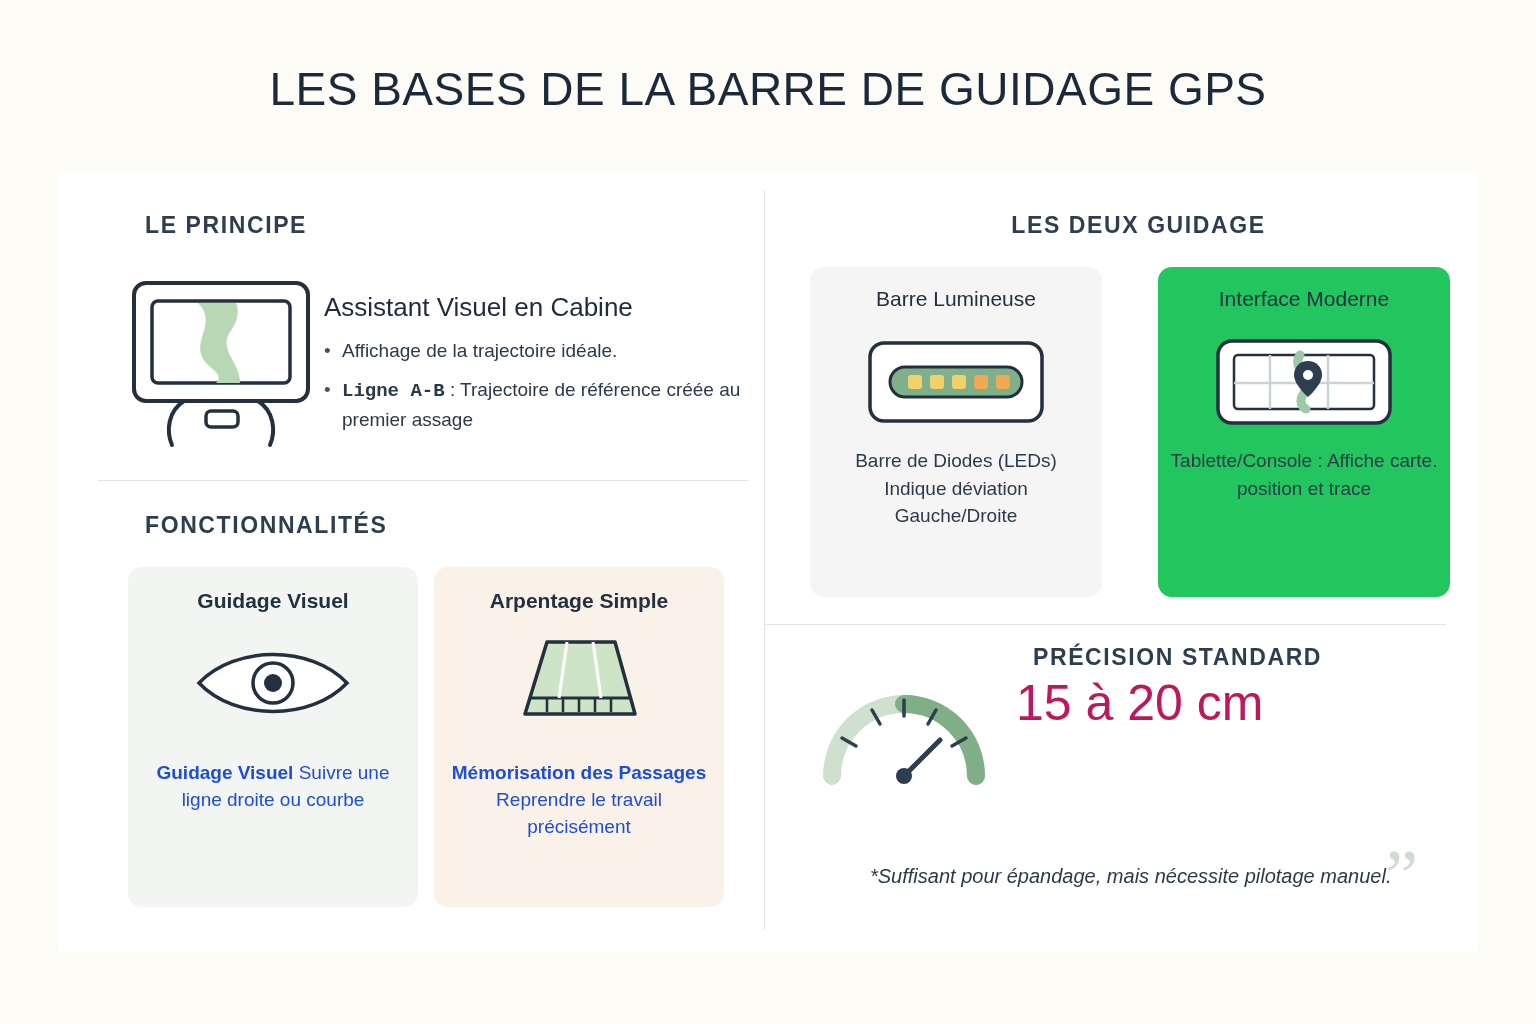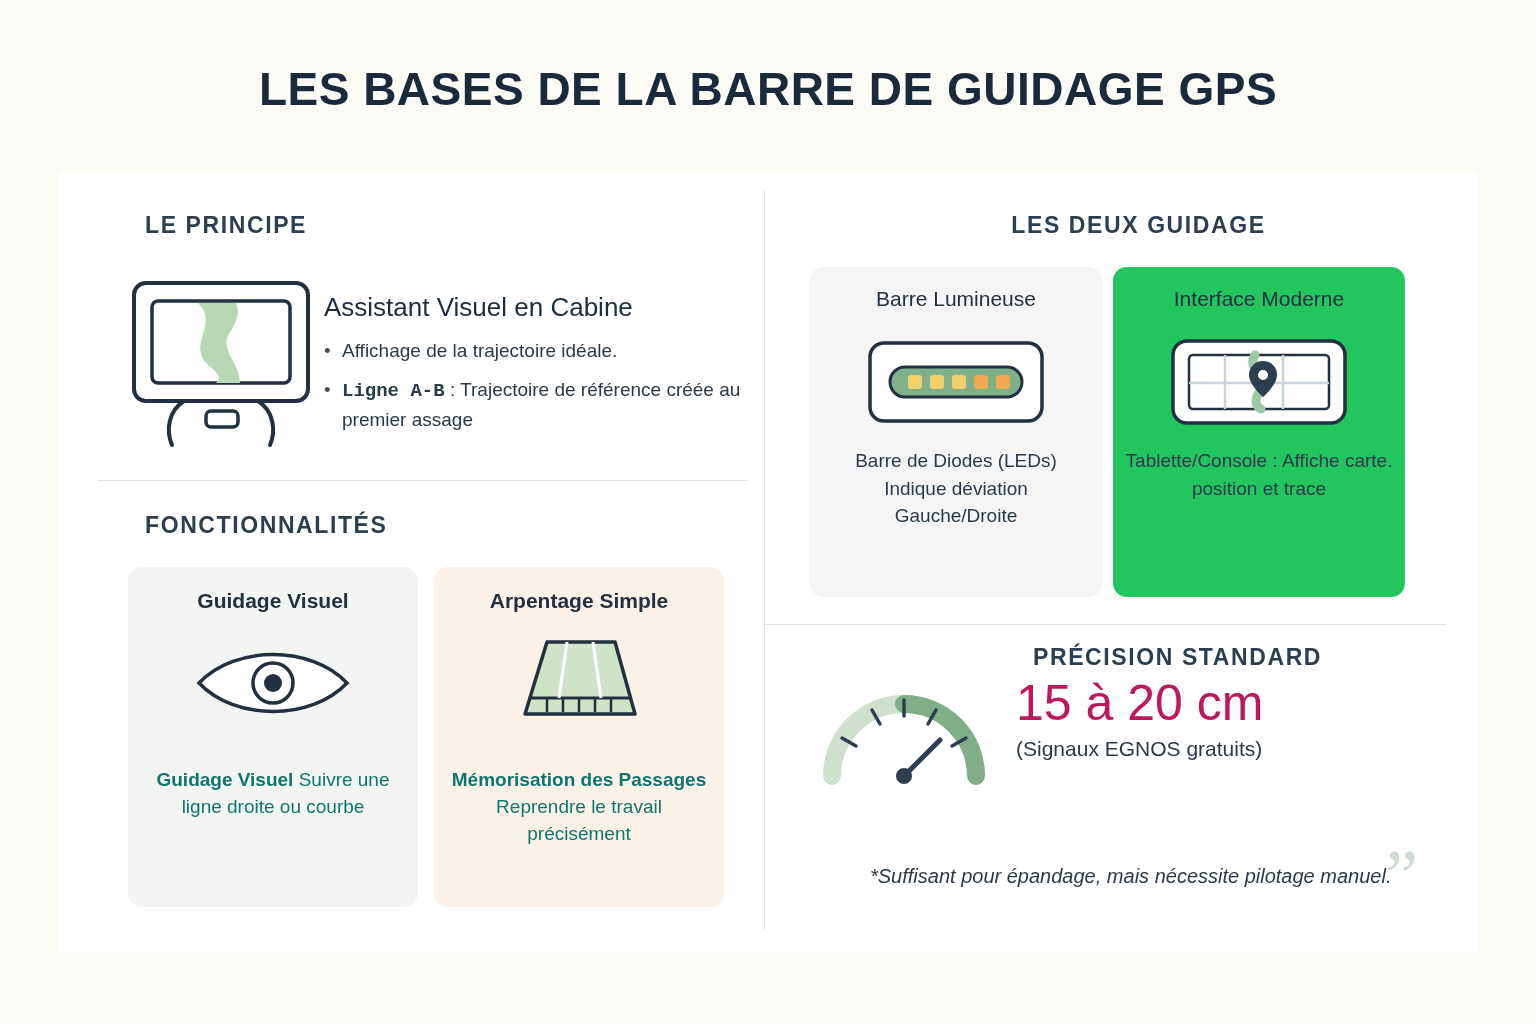--- a/index.html
+++ b/index.html
@@ -21,21 +21,21 @@
     background: #fdfbf6;
     box-sizing: border-box;
   }
   .title {
     position: absolute;
     top: 62px;
     left: 0;
     width: 1536px;
     text-align: center;
     font-size: 46px;
-    font-weight: bold;
+    font-weight: normal;
     letter-spacing: 0.5px;
     color: #1b2a3b;
   }
   .board {
     position: absolute;
     left: 58px;
     top: 172px;
     width: 1420px;
     height: 780px;
     background: #ffffff;
@@ -140,39 +140,39 @@
   }
   .feature-icon {
     height: 120px;
     display: flex;
     align-items: center;
     justify-content: center;
   }
   .feature-desc {
     font-size: 19px;
     line-height: 1.42;
-    color: #0f766e;
-    margin-top: 24px;
+    color: #1d4ed8;
+    margin-top: 17px;
   }
   .feature-desc .strong { font-weight: bold; }
 
   
   #familles {
     position: absolute;
     left: 752px;
     top: 40px;
     width: 640px;
     text-align: center;
   }
   #familles .section-heading { display: block; text-align: center; }
   .family-row {
     display: flex;
-    gap: 11px;
+    gap: 18px;
     margin-top: 28px;
-    justify-content: flex-start;
+    justify-content: space-between;
   }
   .family-card {
     width: 292px;
     height: 330px;
     border-radius: 14px;
     box-sizing: border-box;
     padding: 20px 12px 0 12px;
     text-align: center;
   }
   .family-card.grey { background: #f4f5f4; }
@@ -372,21 +372,20 @@
             <path d="M94 38 A 72 72 0 0 1 166 110" stroke="#7fae87" stroke-width="18" fill="none" stroke-linecap="round"></path>
             <path d="M32 72 L 46 80 M 62 44 L 70 58 M 94 34 L 94 50 M 126 44 L 118 58 M 156 72 L 142 80" stroke="#2c3e50" stroke-width="3.5" stroke-linecap="round"></path>
             <path d="M94 110 L 130 74" stroke="#2c3e50" stroke-width="5" stroke-linecap="round"></path>
             <circle cx="94" cy="110" r="8" fill="#2c3e50"></circle>
           </svg>
         </div>
 
         <div class="precision-text">
           <span class="section-heading">PRÉCISION STANDARD</span>
           <div class="precision-value">15 à 20 cm</div>
-          <div class="precision-sub">(Signaux EGNOS gratuits)</div>
         </div>
       </div>
     </div>
 
     <div class="footnote">*Suffisant pour épandage, mais nécessite pilotage manuel.</div>
     <div class="quote-mark">”</div>
 
   </div>
 </div>
 

